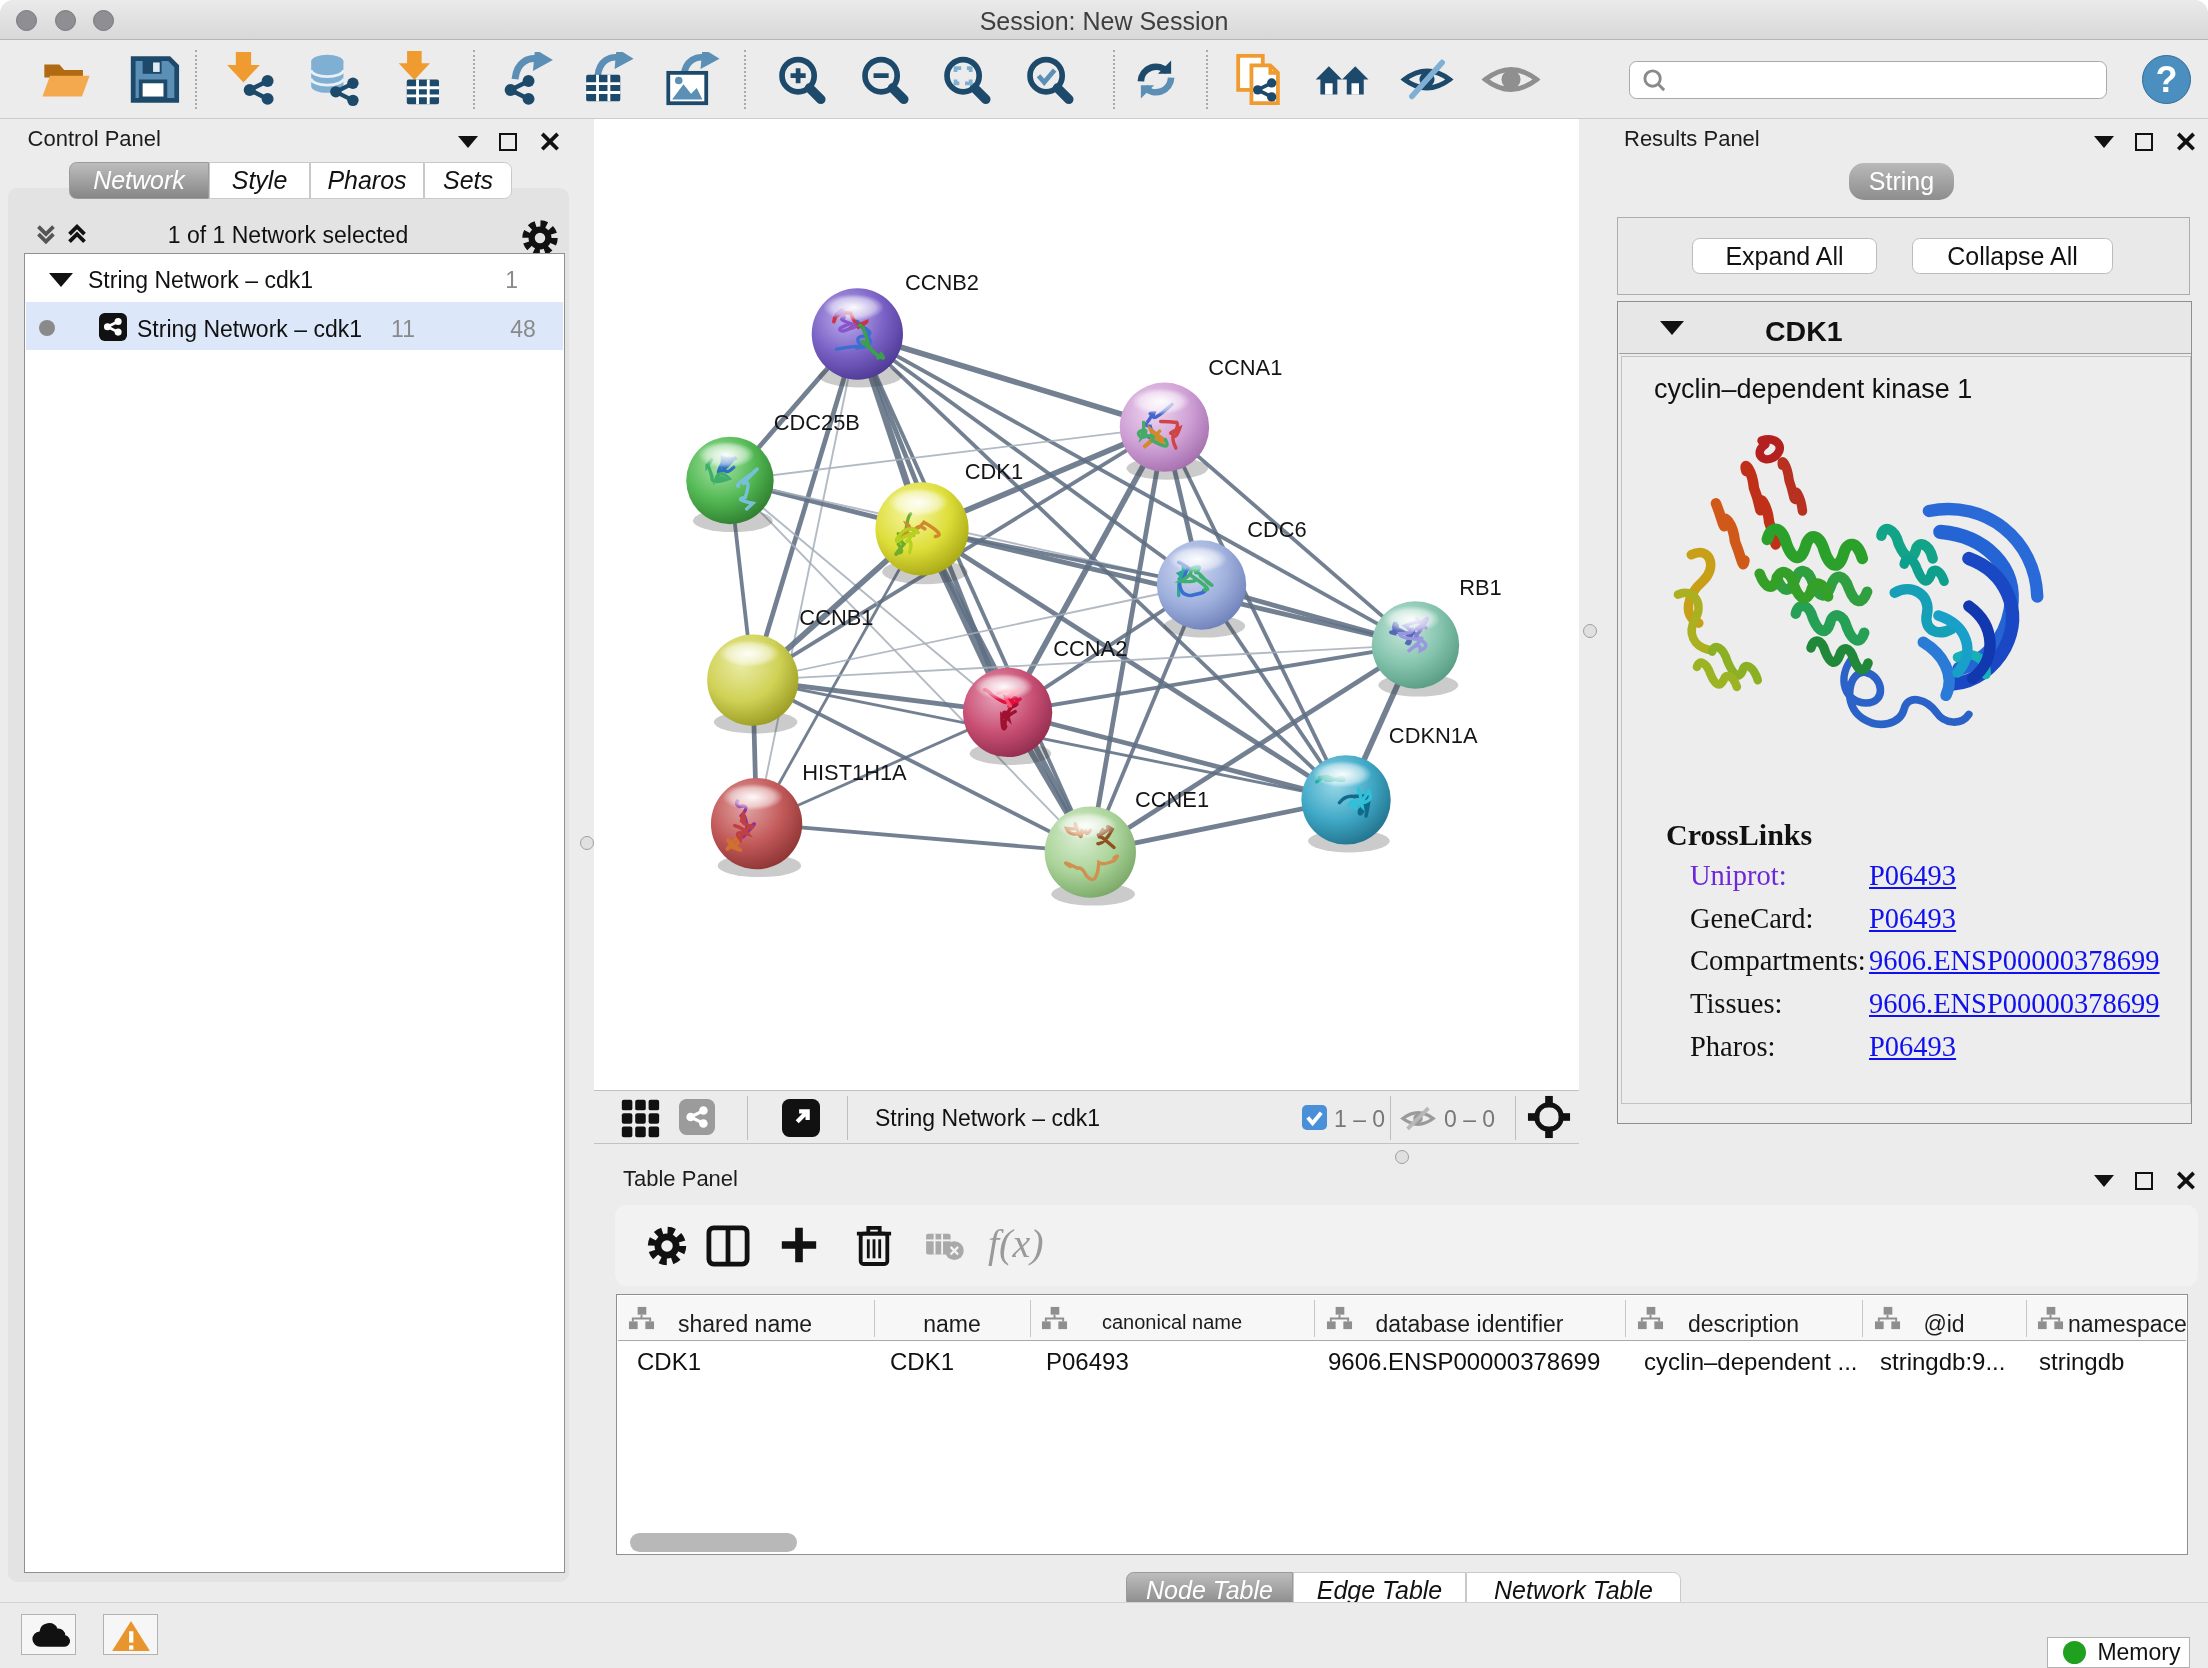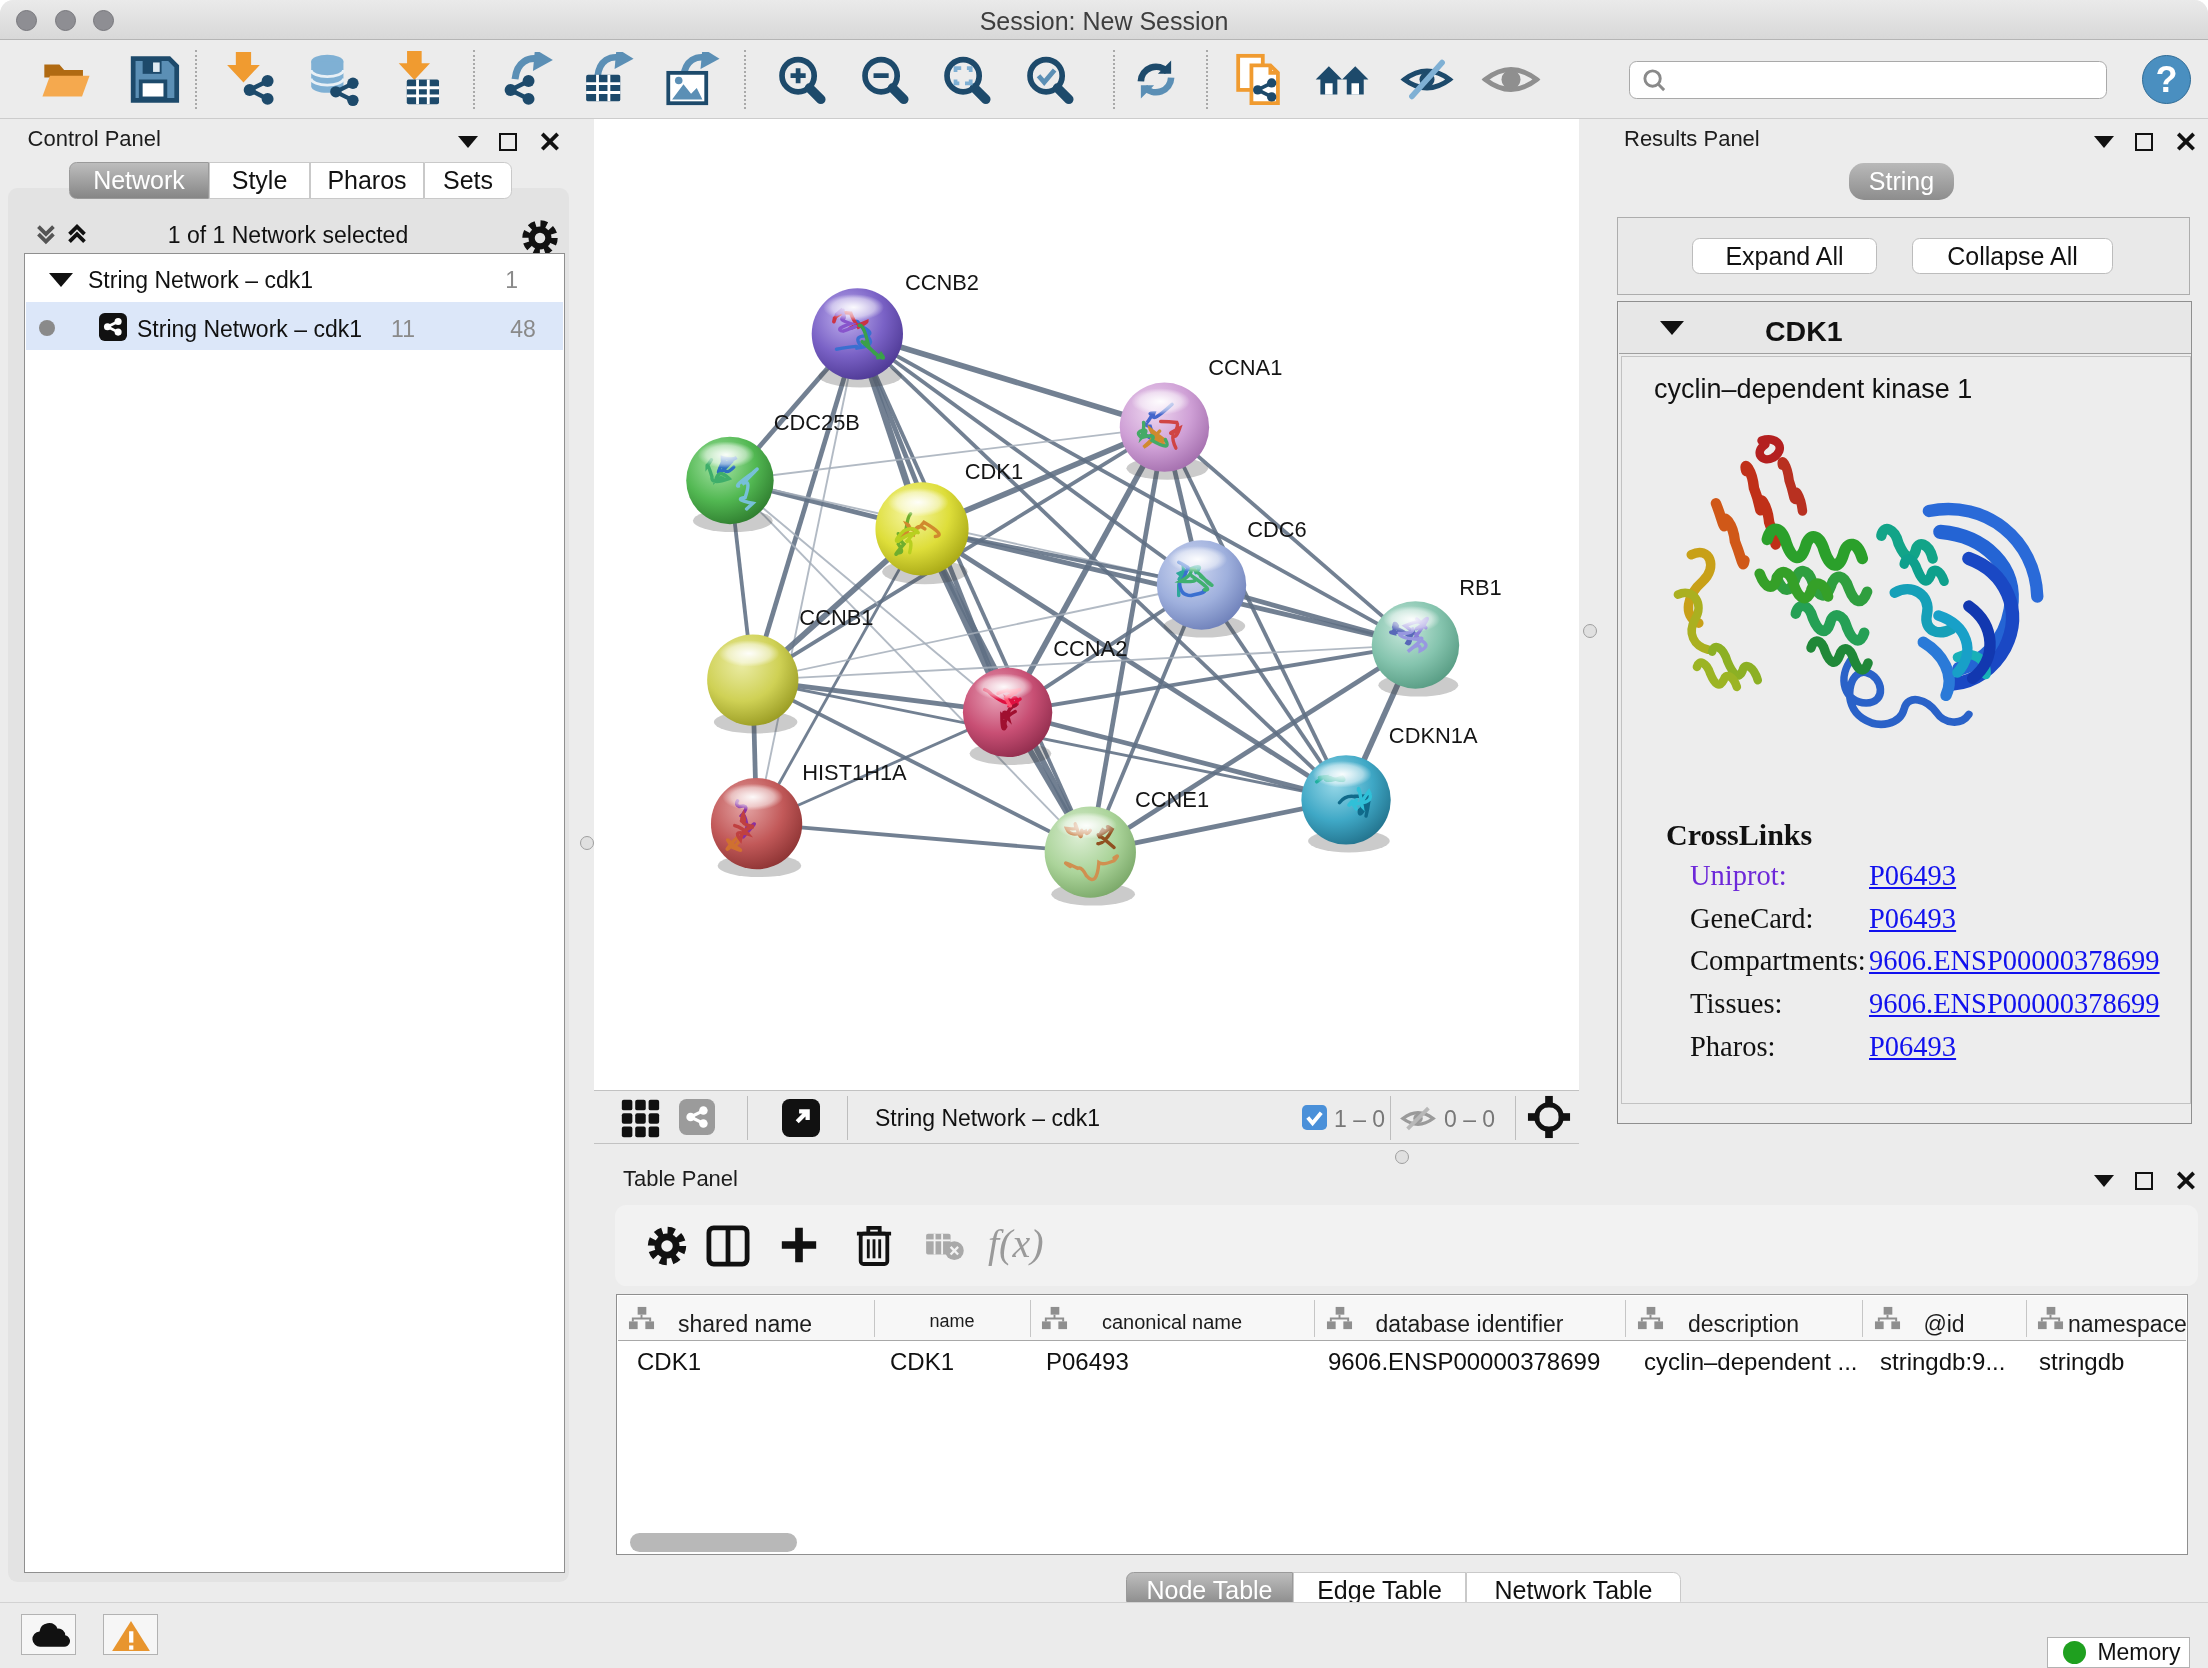--- a/index.html
+++ b/index.html
@@ -3,21 +3,21 @@
 
 *{margin:0;padding:0;box-sizing:border-box;}
 html,body{width:2208px;height:1668px;background:#ffffff;font-family:"Liberation Sans",sans-serif;}
 #app{position:relative;width:2208px;height:1668px;background:#ececec;border-radius:13.3px 13.3px 0 0;overflow:hidden;}
 .abs{position:absolute;}
 .ptitle{font-size:22px;color:#1c1c1c;}
 .winbtns{display:flex;align-items:center;gap:21px;}
 .tri{width:0;height:0;border-left:10.5px solid transparent;border-right:10.5px solid transparent;border-top:12.4px solid #111;}
 .sq{width:18px;height:18px;border:2.9px solid #111;}
 .xx{font-size:28.5px;font-weight:bold;color:#111;line-height:18px;}
-.tabbar{display:flex;}
+.tabbar{display:flex;font-style:italic;}
 .tab{height:37px;line-height:35px;text-align:center;font-size:25px;background:#ffffff;color:#111;border:1px solid #c9c9c9;}
 .tabsel{background:linear-gradient(#bdbdbd,#868686);color:#fff;border-color:#9a9a9a;}
 .btn{background:#ffffff;border:1px solid #bcbcbc;border-radius:7.6px;font-size:25px;color:#111;text-align:center;}
 a.lnk{color:#1111ee;text-decoration:underline;}
 
 </style></head><body>
 <div id="app">
 <div class="abs" style="left:0;top:0;width:2208px;height:40px;background:linear-gradient(#eaeaea,#d8d8d8);border-bottom:1px solid #b5b5b5;border-radius:13.3px 13.3px 0 0;"></div>
 <div class="abs" style="left:16px;top:9.5px;width:21px;height:21px;border-radius:50%;background:#8e8e93;border:1px solid #77777c;"></div>
 <div class="abs" style="left:55px;top:9.5px;width:21px;height:21px;border-radius:50%;background:#8e8e93;border:1px solid #77777c;"></div>
@@ -613,21 +613,21 @@
           <rect x="10" y="2" width="9" height="8"></rect>
           <rect x="1" y="17" width="9" height="8"></rect>
           <rect x="18" y="17" width="9" height="8"></rect>
         </g>
         <g stroke="#8f8f8f" stroke-width="2" fill="none">
           <path d="M14,10 v4 M5,17 v-3 h18 v3"></path>
         </g>
       </svg></div>
 <div class="abs" style="left:616px;top:1311px;width:258px;text-align:center;font-size:23px;color:#1c1c1c;">shared name</div>
 <div class="abs" style="left:874px;top:1300px;height:37px;border-left:1.9px solid #c6c6c6;"></div>
-<div class="abs" style="left:874px;top:1311px;width:156px;text-align:center;font-size:18px;color:#1c1c1c;">name</div>
+<div class="abs" style="left:874px;top:1311px;width:156px;text-align:center;font-size:23px;color:#1c1c1c;">name</div>
 <div class="abs" style="left:1030px;top:1300px;height:37px;border-left:1.9px solid #c6c6c6;"></div>
 <div class="abs" style="left:1041px;top:1305px;"><svg width="27" height="27" viewBox="0 0 28 28" style="">
         <g fill="#8f8f8f">
           <rect x="10" y="2" width="9" height="8"></rect>
           <rect x="1" y="17" width="9" height="8"></rect>
           <rect x="18" y="17" width="9" height="8"></rect>
         </g>
         <g stroke="#8f8f8f" stroke-width="2" fill="none">
           <path d="M14,10 v4 M5,17 v-3 h18 v3"></path>
         </g>

